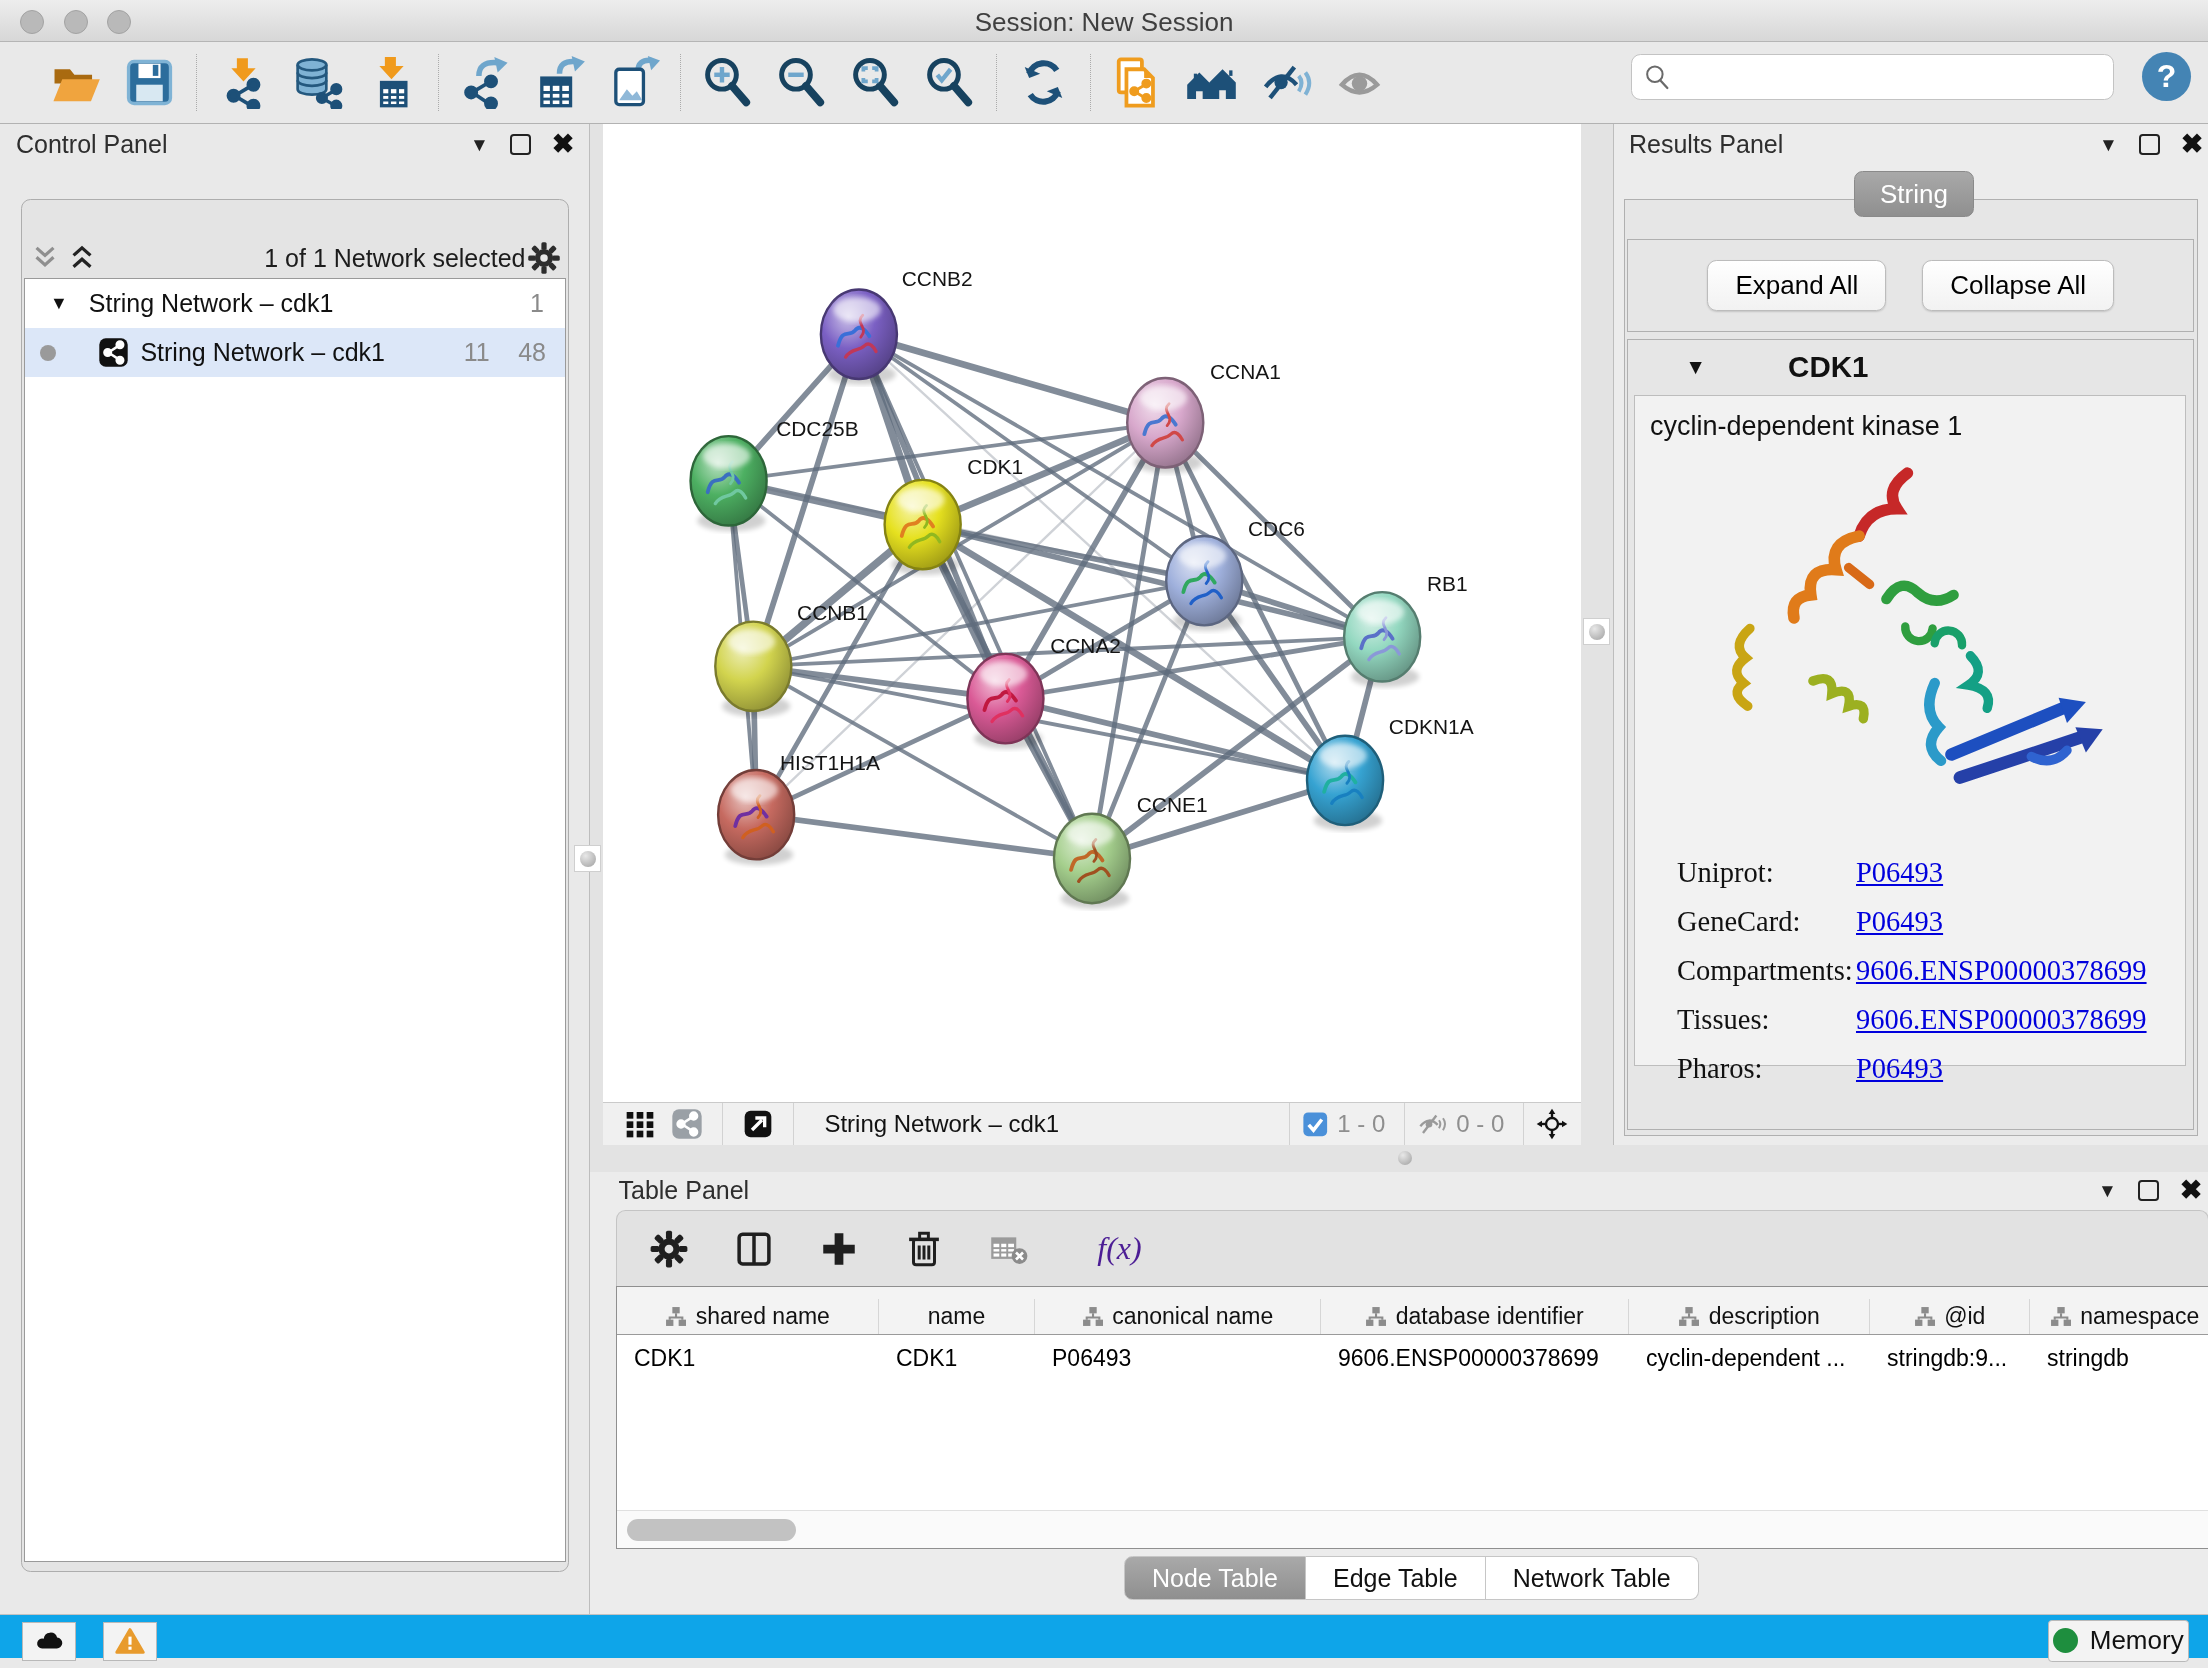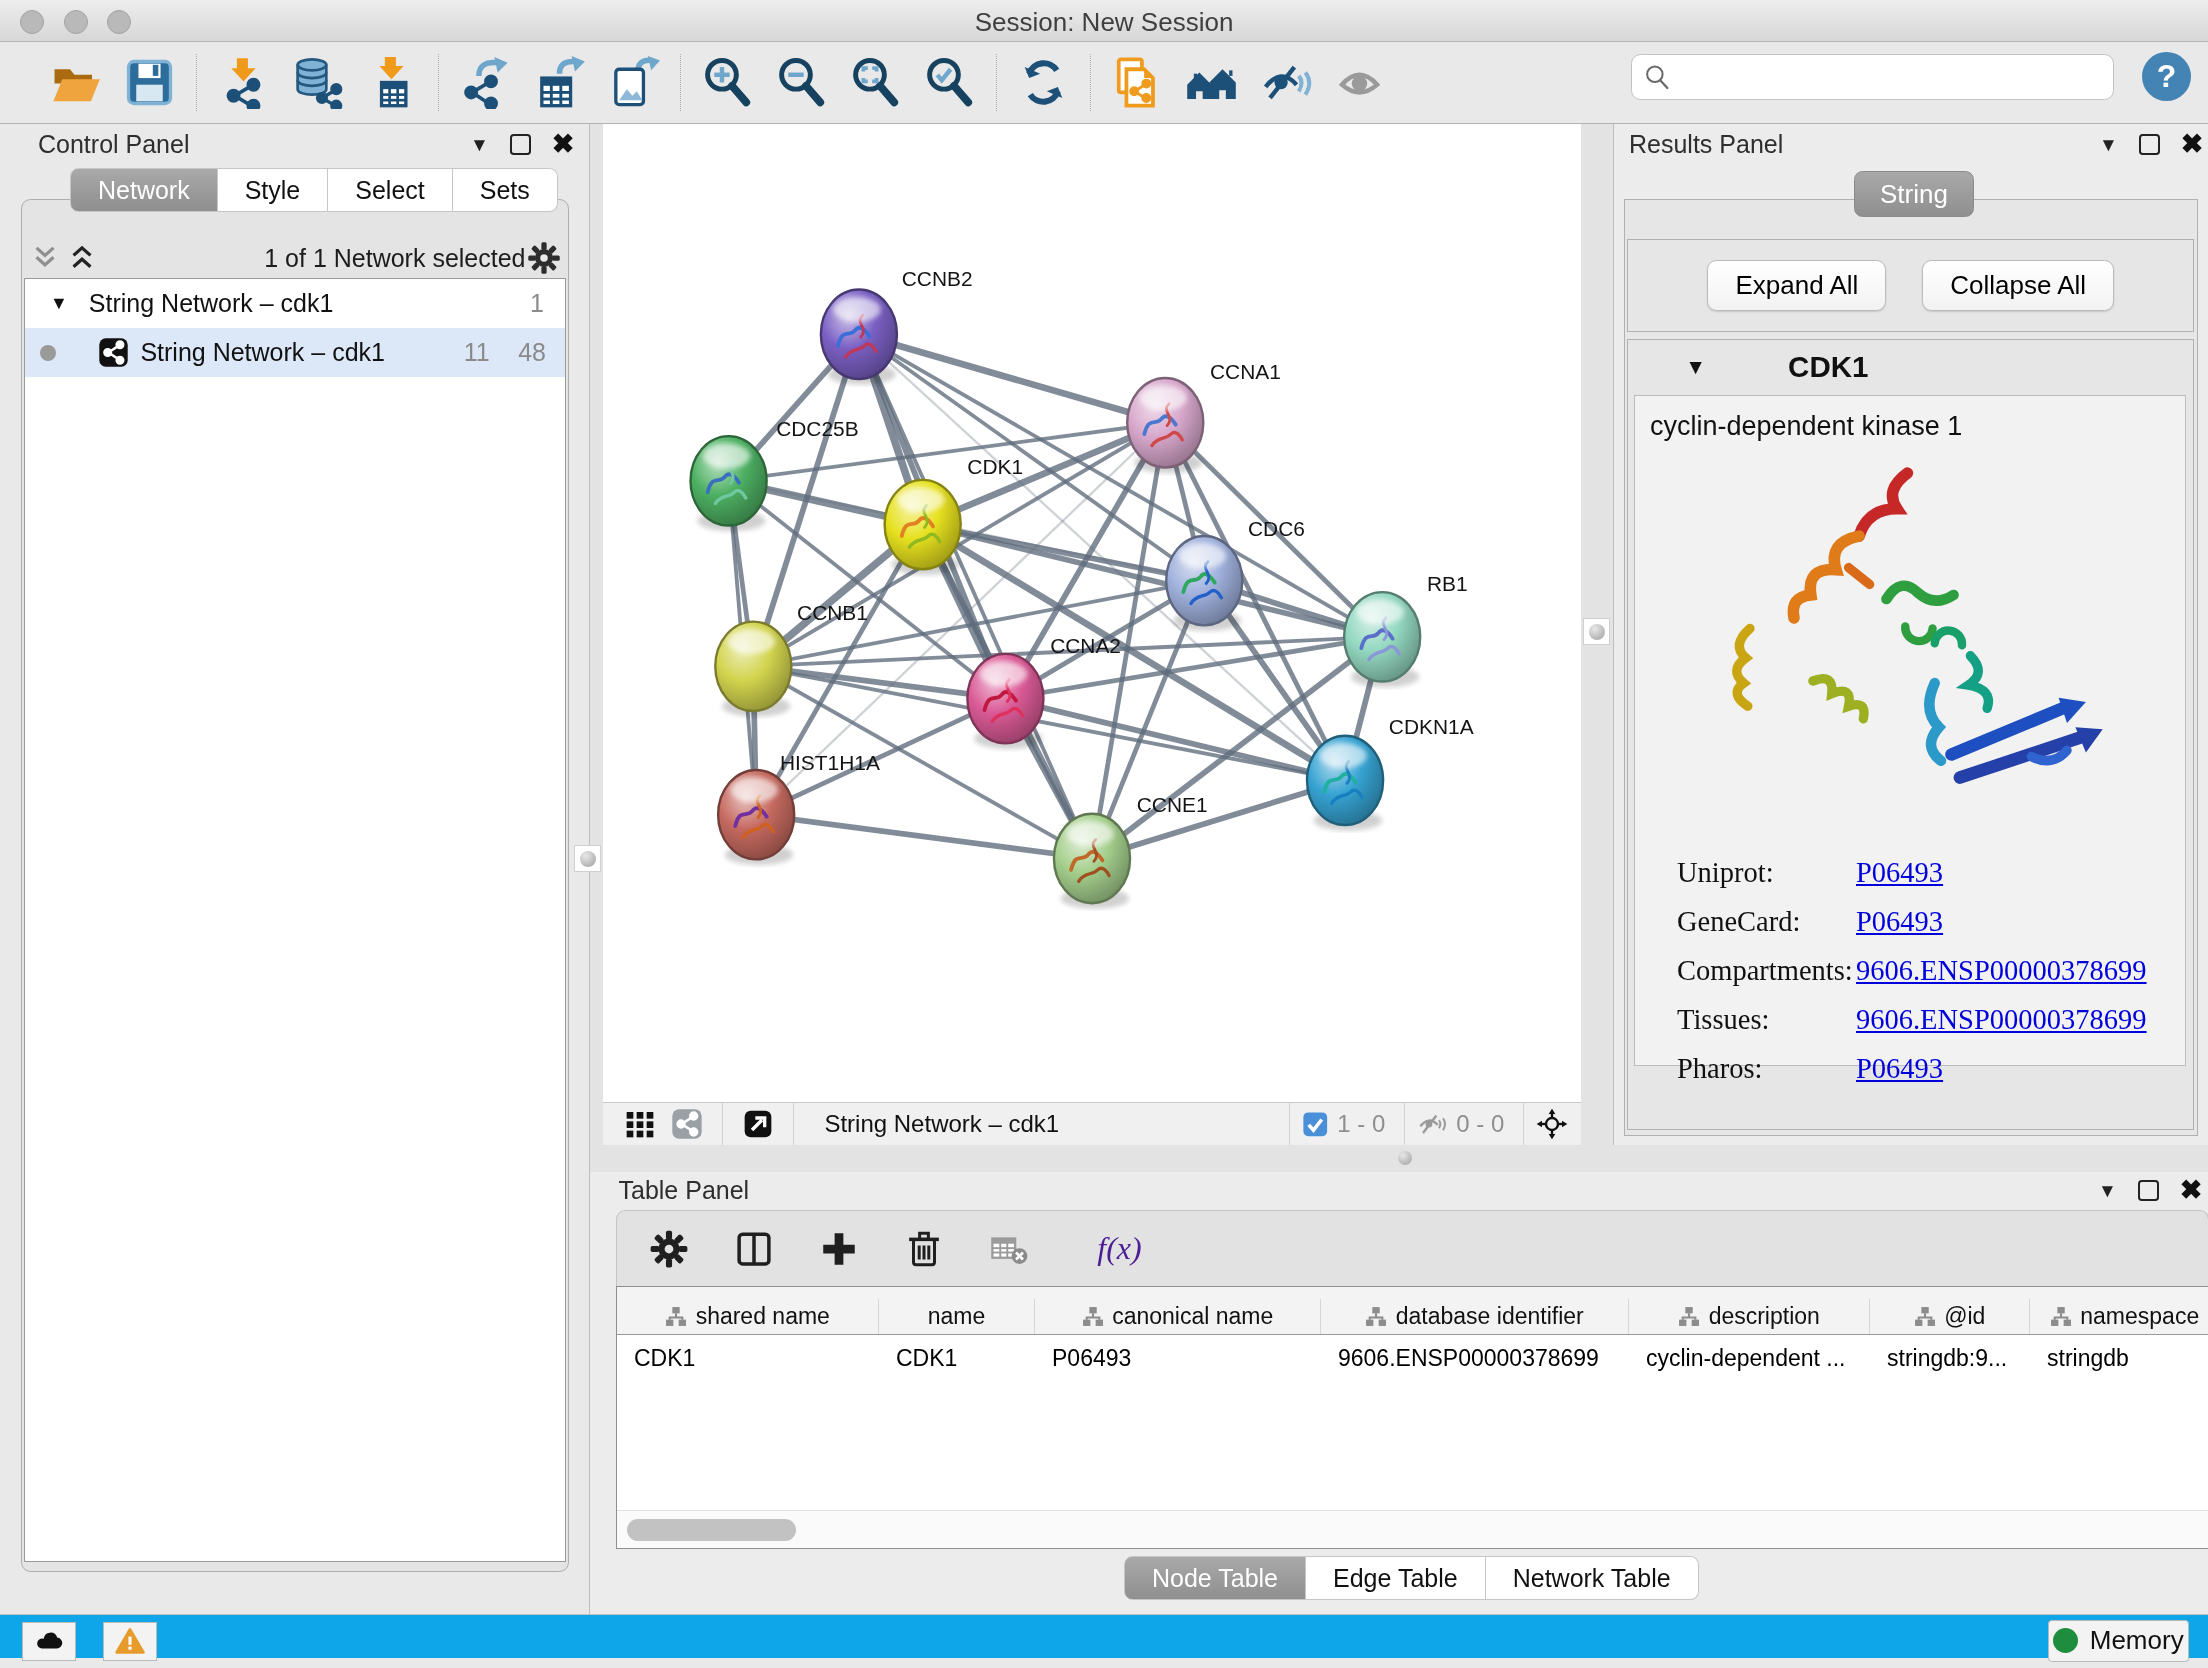--- a/index.html
+++ b/index.html
@@ -333,33 +333,27 @@
       <svg viewBox="0 0 48 48">
         <circle cx="20" cy="19" r="13" stroke="#6a6a6a" stroke-width="3.4" fill="none"></circle>
         <line x1="29" y1="29" x2="41" y2="42" stroke="#6a6a6a" stroke-width="3.8" stroke-linecap="round"></line>
       </svg>
       <input placeholder="" style="">
     </div>
     <button class="helpbtn">?</button>
   </div>
 
   <div class="control-panel">
-    <div class="phead" style="left:38px; top:5.7px">Control Panel</div>
+    <div class="phead" style="left:16px; top:5.7px">Control Panel</div>
     <div class="pctl" style="left:470px; top:9.5px">
       <span class="pcaret">▼</span>
       <span class="pbox"></span>
       <span class="px">✖</span>
     </div>
     <div class="cp-outer"></div>
-    <div class="cp-tabs tabs" id="cp-tabs">
-        <span class="tab sel first">Network</span>
-        <span class="tab">Style</span>
-        <span class="tab">Select</span>
-        <span class="tab last">Sets</span>
-      </div>
     <div class="cp-statusrow">
       <svg width="32" height="28.5" viewBox="0 0 34 30">
         <g stroke="#8f8f8f" stroke-width="3.4" fill="none">
             <path d="M8 4 l9 8 9-8"></path>
             <path d="M8 14 l9 8 9-8"></path>
           </g>
       </svg>
       <svg width="32" height="28.5" viewBox="0 0 34 30" style="margin-left:5.7px">
         <g stroke="#222" stroke-width="3.4" fill="none">
             <path d="M8 12 l9-8 9 8"></path>

